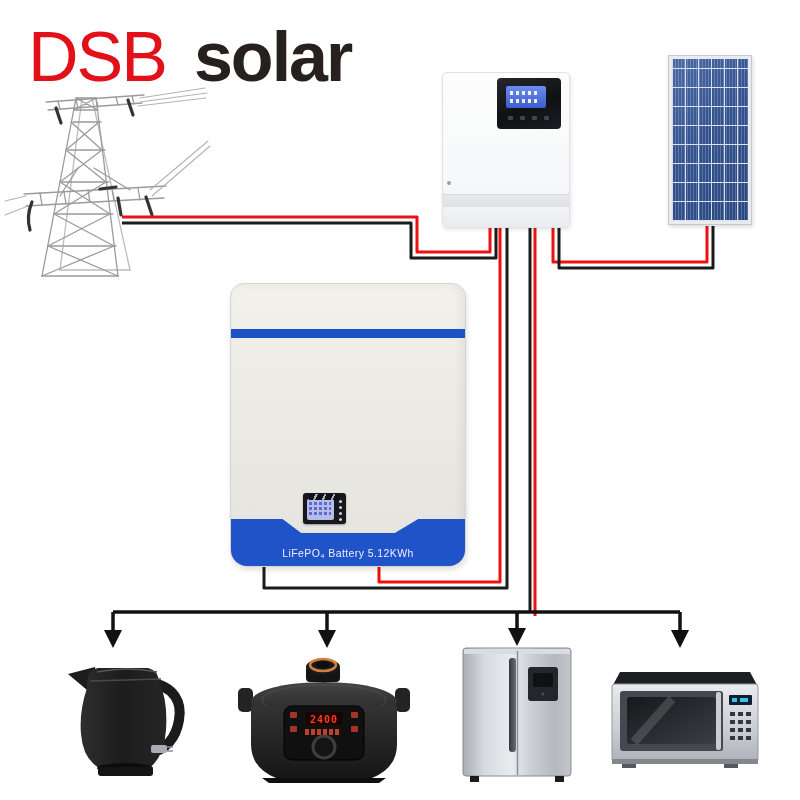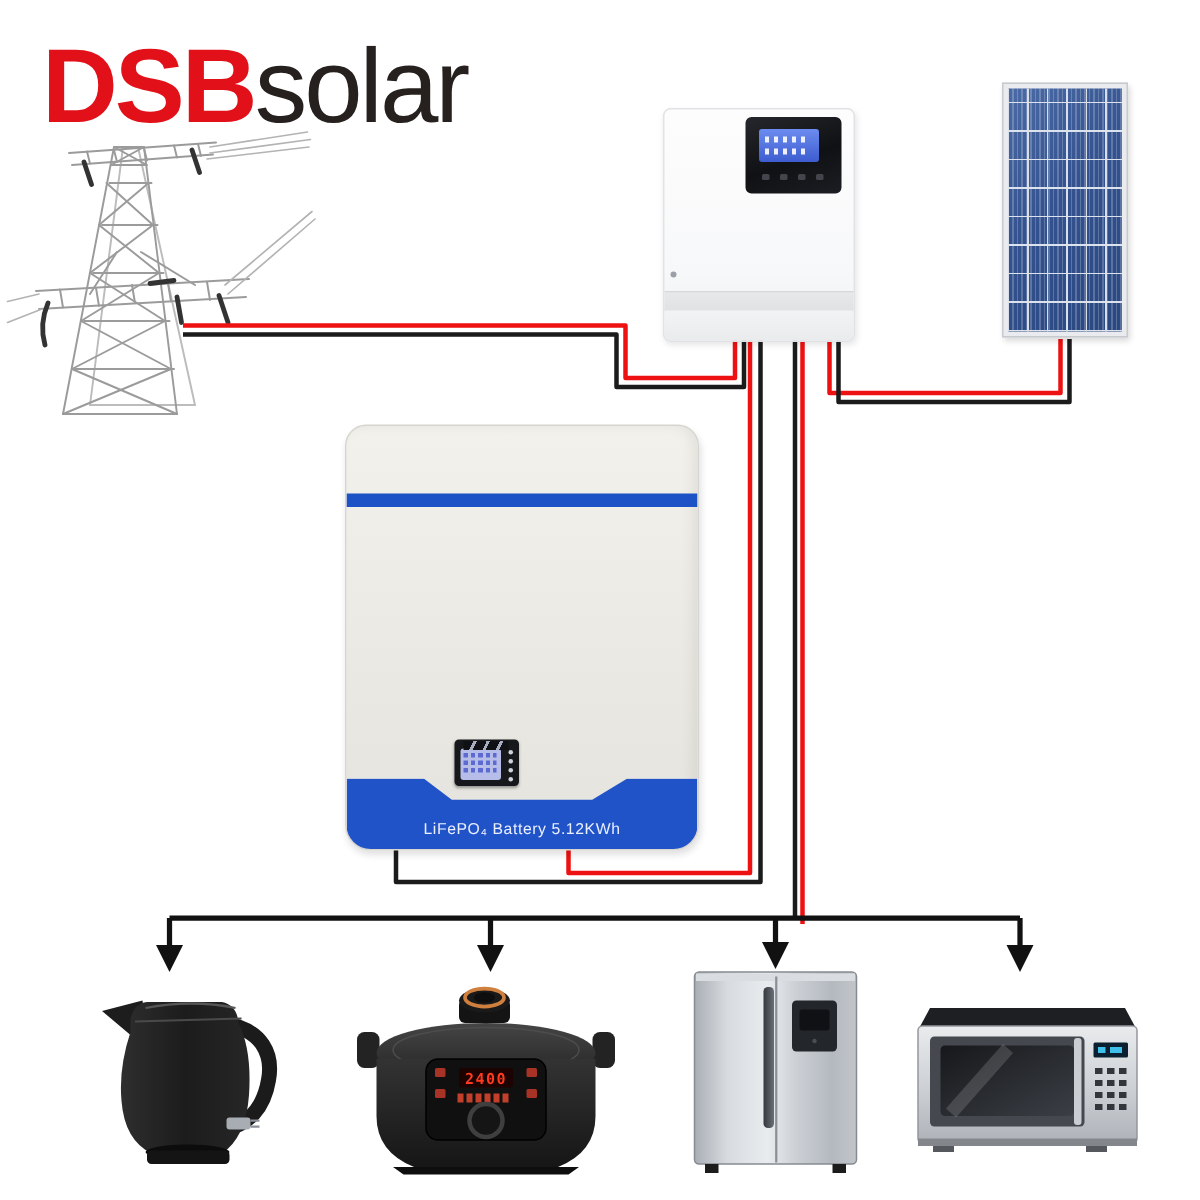--- a/index.html
+++ b/index.html
@@ -1,22 +1,22 @@
 <!DOCTYPE html>
 <html><head>
 <meta charset="utf-8">
 <style>
   html,body{margin:0;padding:0;background:#ffffff;}
   .canvas{position:relative;width:800px;height:800px;background:#ffffff;overflow:hidden;
           font-family:"Liberation Sans",sans-serif;}
 
   
   .logo{position:absolute;left:28px;top:22px;font-size:70px;line-height:70px;letter-spacing:-2px;white-space:nowrap;}
-  .logo .red{color:#e21119;font-weight:bold;}
-  .logo .dark{color:#26211e;font-weight:normal;}
+  .logo .red{color:#e21119;font-weight:normal;}
+  .logo .dark{color:#26211e;font-weight:bold;margin-left:28px;}
 
   
   svg.scene{position:absolute;left:0;top:0;z-index:1;}
 
   
   .inverter{position:absolute;left:442px;top:72px;width:126px;height:154px;z-index:2;
     background:linear-gradient(180deg,#fdfdfd 0%,#f7f8f9 70%,#eef0f1 100%);
     border:1px solid #e0e2e5;border-radius:5px;box-shadow:1px 2px 4px rgba(0,0,0,.10);}
   .inv-display{position:absolute;left:54px;top:5px;width:64px;height:51px;border-radius:4px;
     background:linear-gradient(160deg,#26272c 0%,#101114 55%,#1c1d22 100%);}

